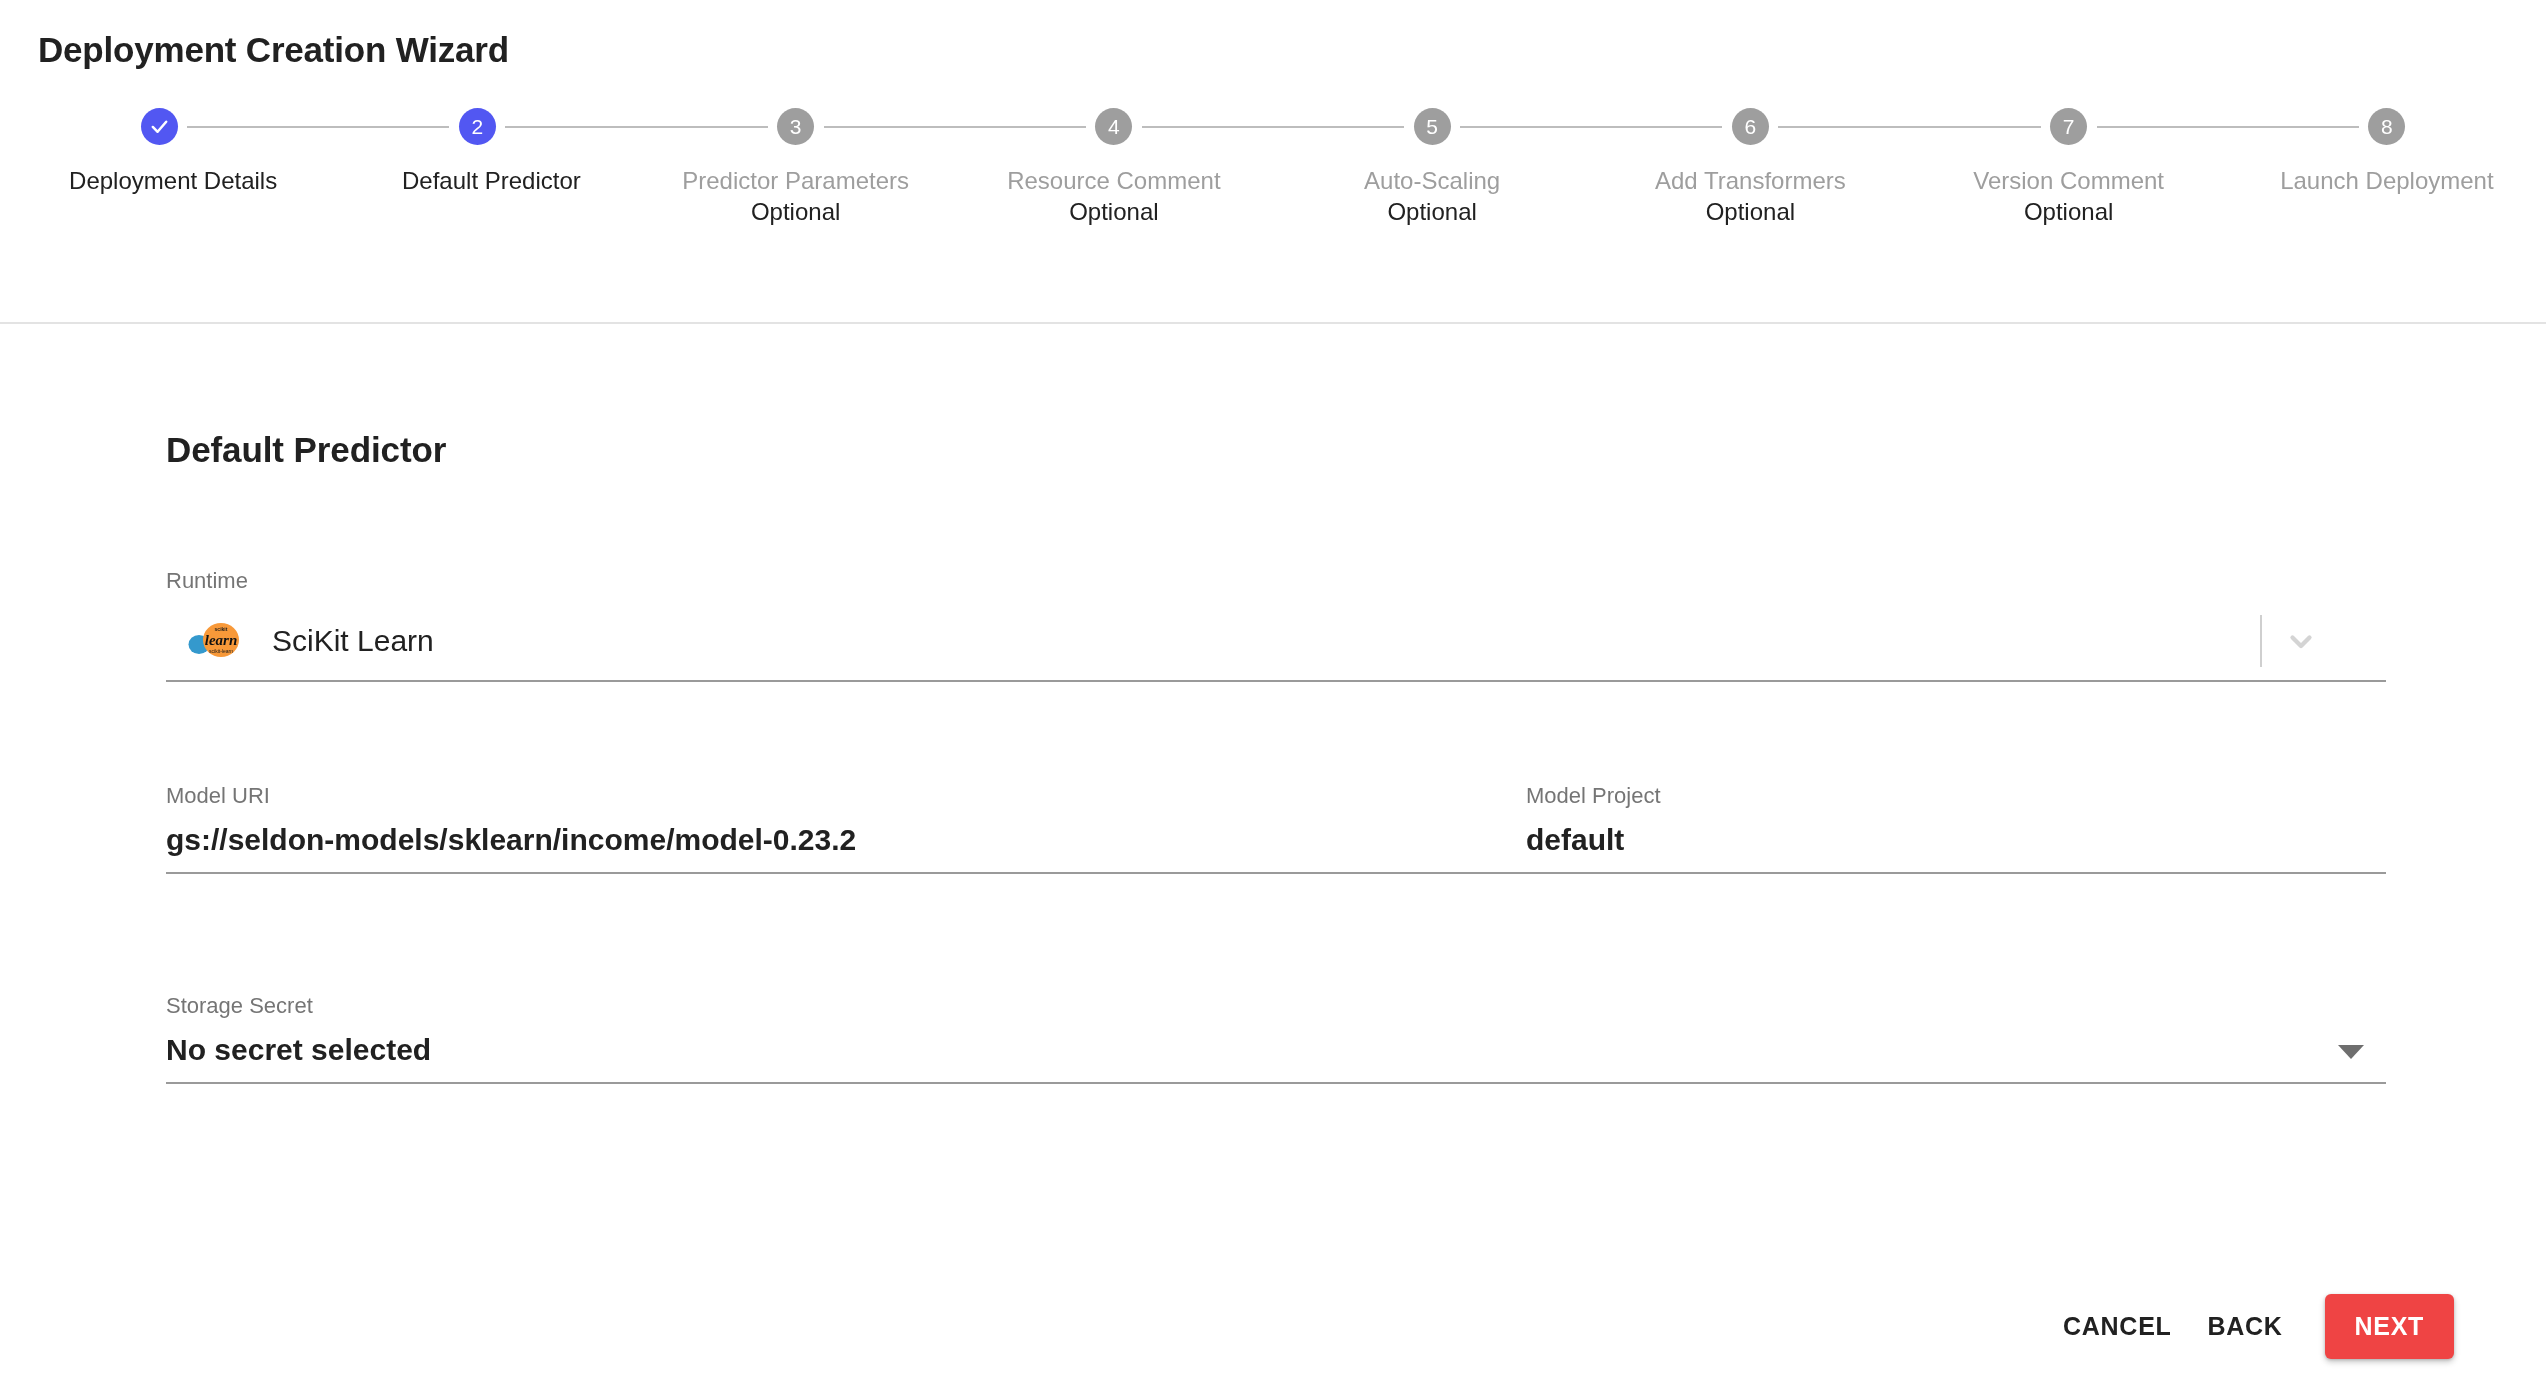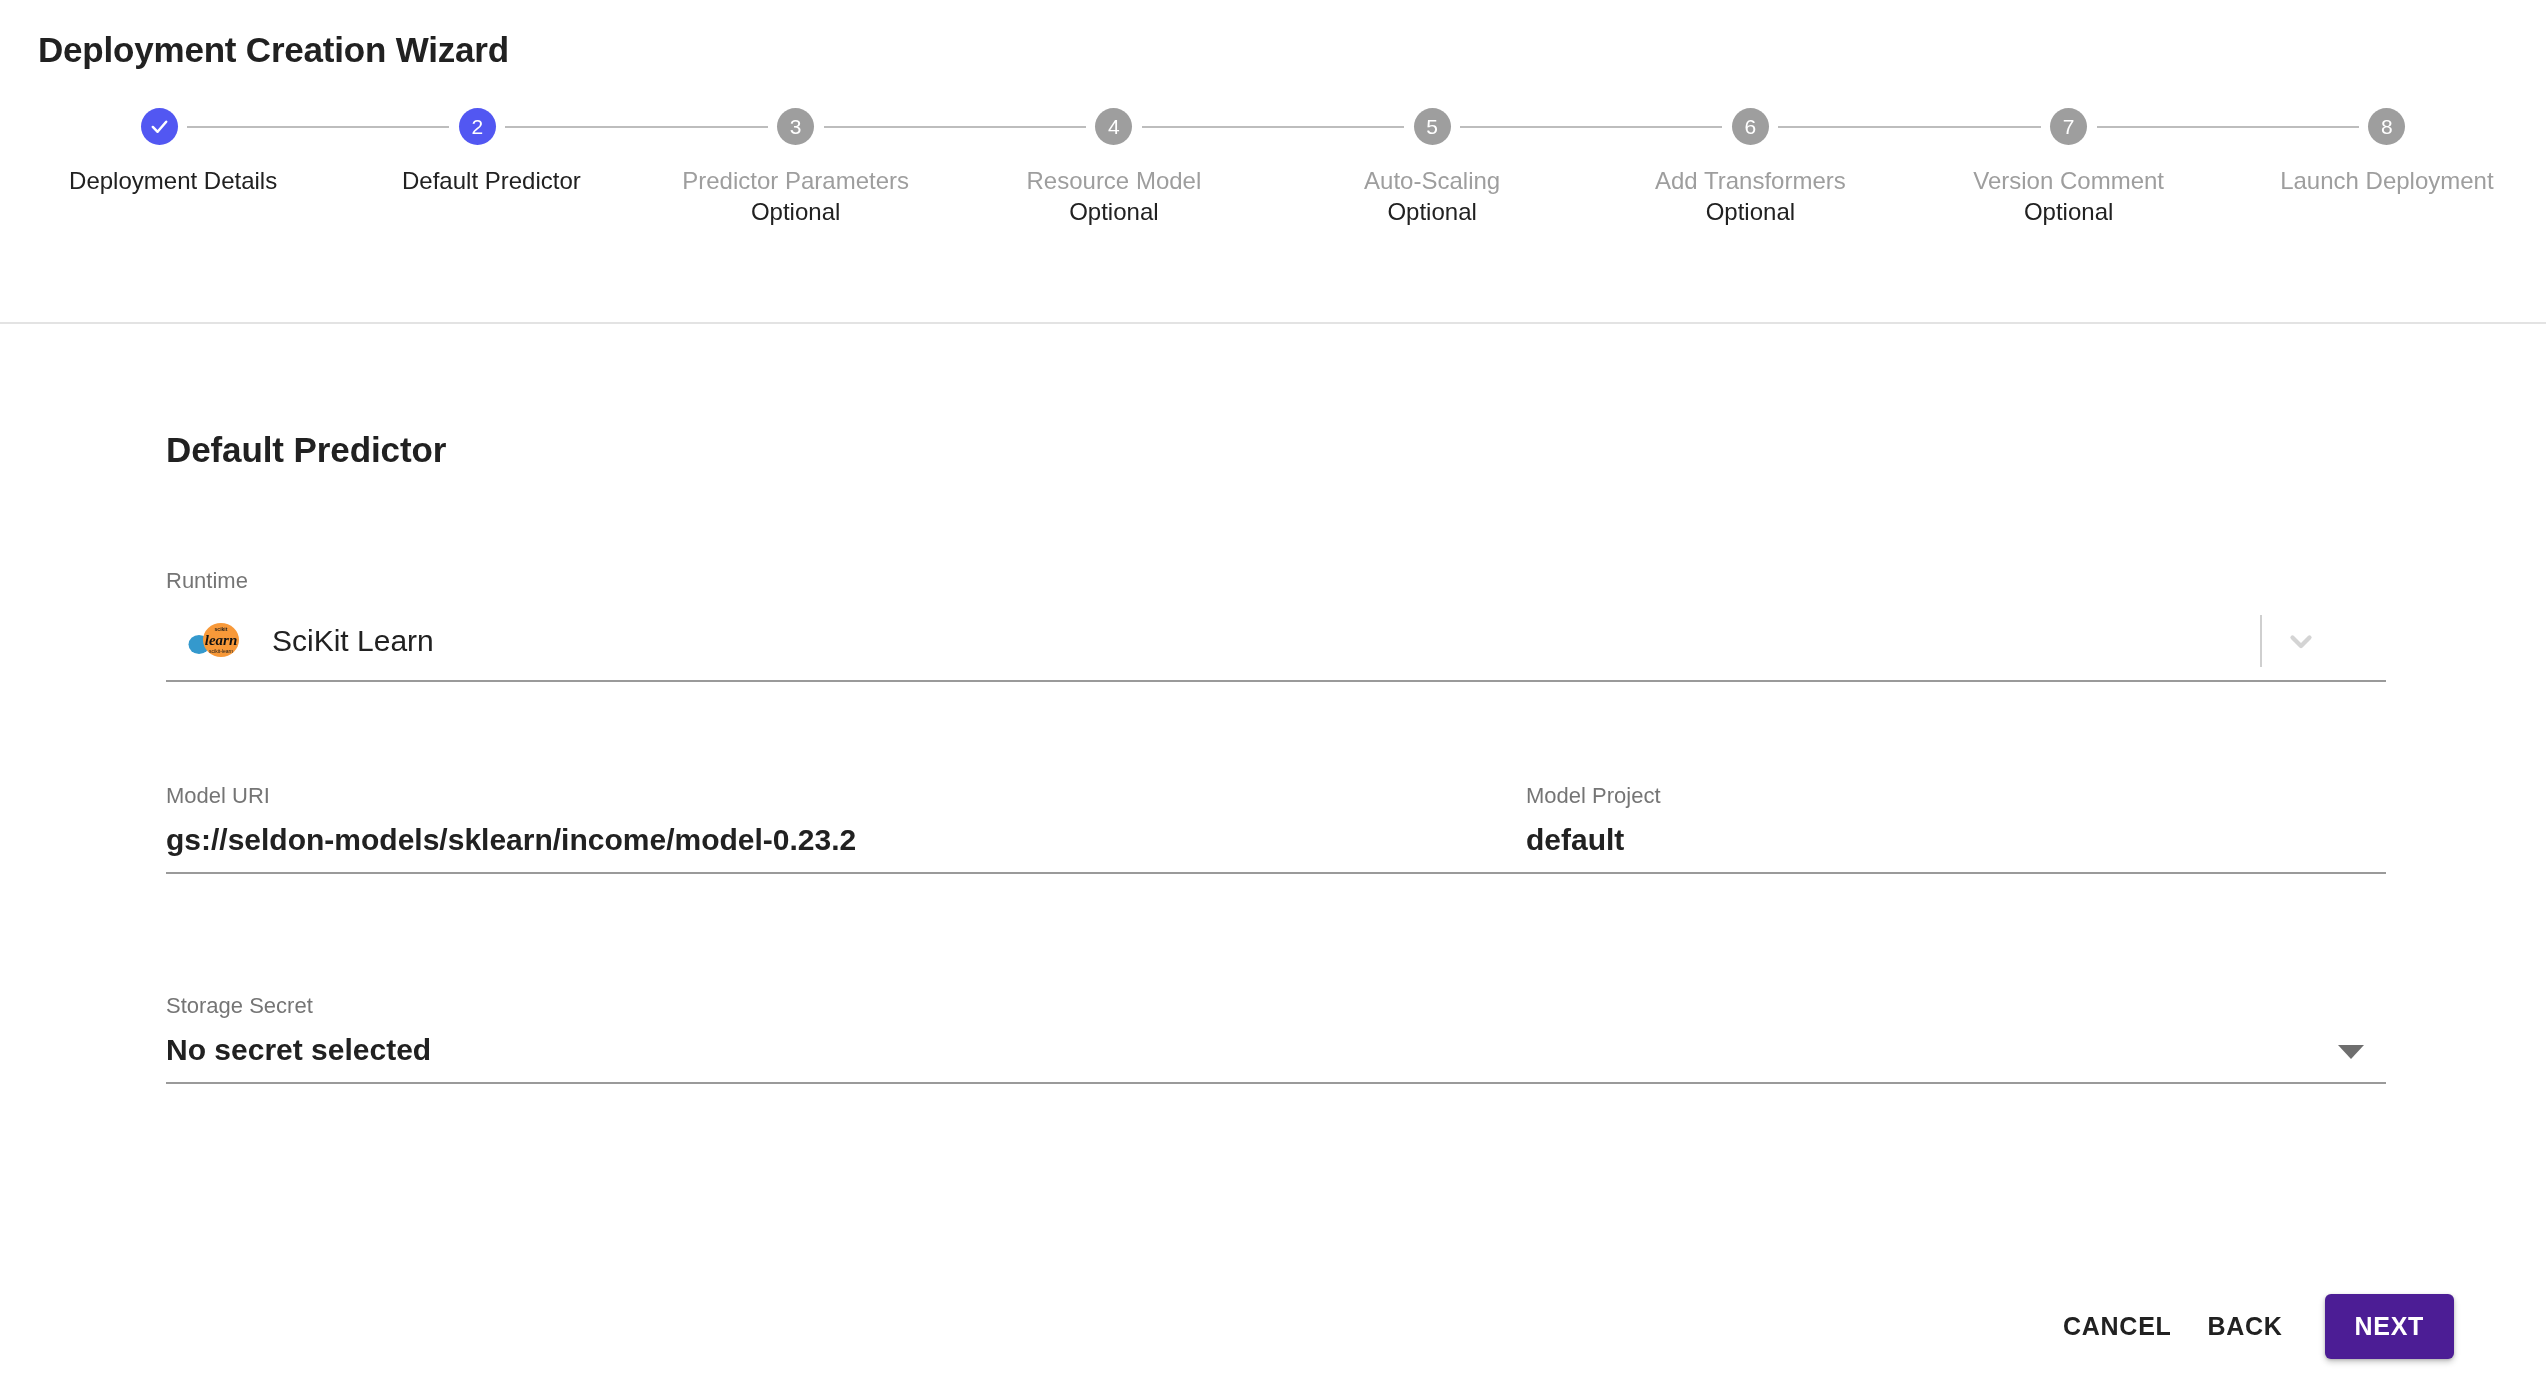--- a/index.html
+++ b/index.html
@@ -245,21 +245,21 @@
     color: #212121;
     letter-spacing: 0.7px;
     background: none;
     border: none;
     cursor: pointer;
     font-family: "Liberation Sans", sans-serif;
     padding: 14px 18px;
   }
   .btn-next {
     margin-left: 24px;
-    background: #4c1d95;
+    background: #ef4444;
     color: #ffffff;
     font-size: 25px;
     font-weight: bold;
     letter-spacing: 0.7px;
     border: none;
     border-radius: 6px;
     padding: 18px 30px;
     cursor: pointer;
     font-family: "Liberation Sans", sans-serif;
     box-shadow: 0 3px 6px rgba(0,0,0,0.22), 0 1px 3px rgba(0,0,0,0.16);
@@ -299,21 +299,21 @@
         <div class="step-labels">
           <div class="step-label">Predictor Parameters</div>
           <div class="step-optional">Optional</div>
         </div>
       </div>
       <div class="step">
         <div class="connector left"></div>
         <div class="connector right"></div>
         <div class="step-circle">4</div>
         <div class="step-labels">
-          <div class="step-label">Resource Model</div>
+          <div class="step-label">Resource Comment</div>
           <div class="step-optional">Optional</div>
         </div>
       </div>
       <div class="step">
         <div class="connector left"></div>
         <div class="connector right"></div>
         <div class="step-circle">5</div>
         <div class="step-labels">
           <div class="step-label">Auto-Scaling</div>
           <div class="step-optional">Optional</div>

